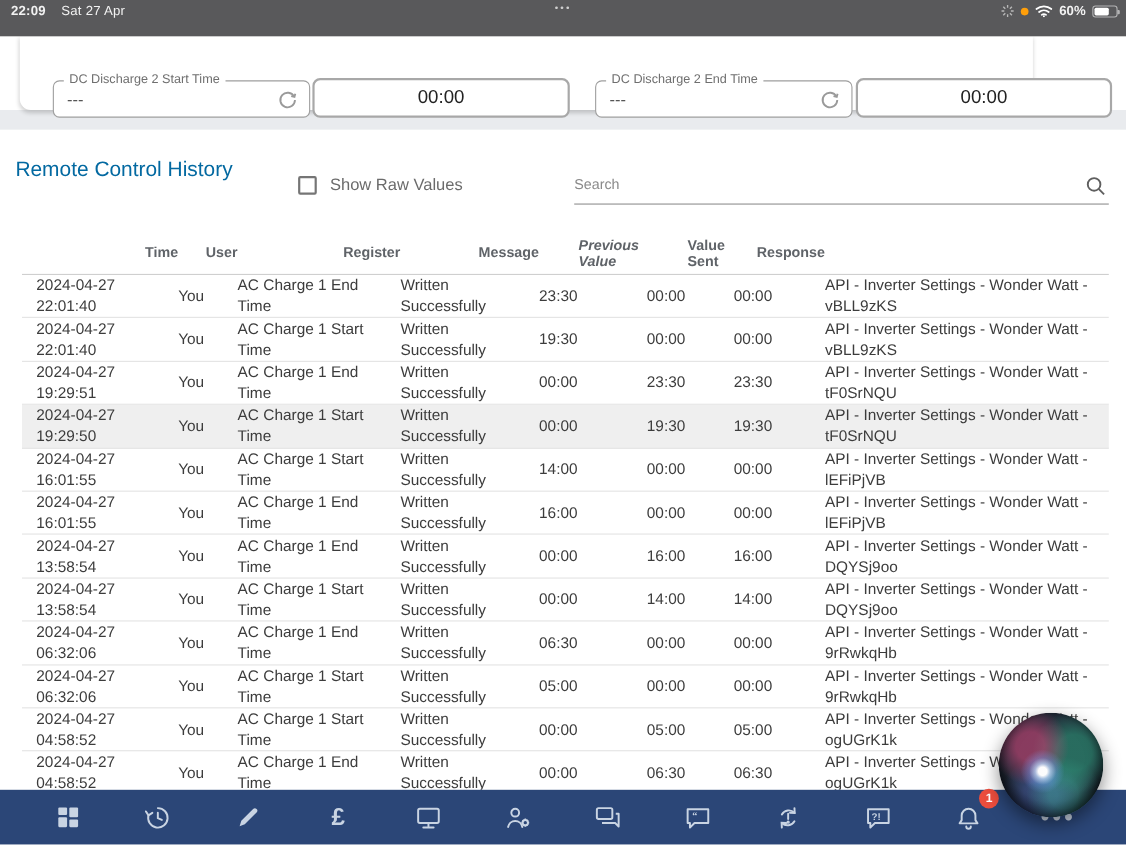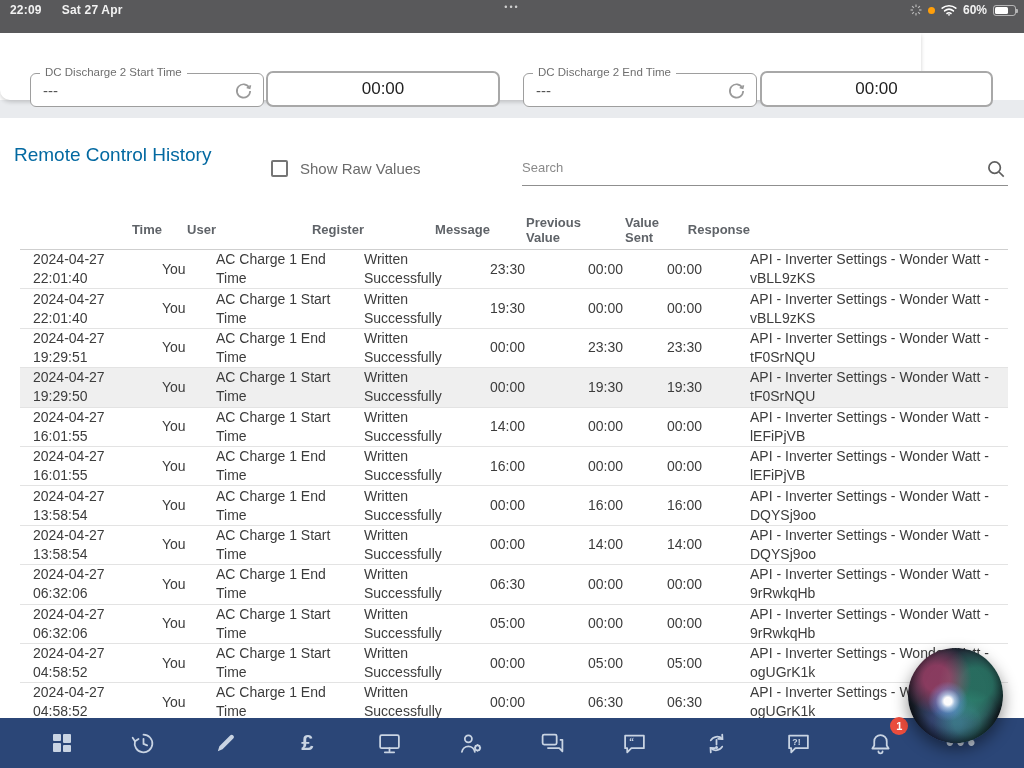--- a/index.html
+++ b/index.html
@@ -3,33 +3,33 @@
 <meta charset="utf-8">
 <style>
   * { margin:0; padding:0; box-sizing:border-box; }
   html,body { width:1024px; height:768px; overflow:hidden; background:#fff;
               font-family:"Liberation Sans", sans-serif; }
   #screen { position:relative; width:1024px; height:768px; background:#fff; overflow:hidden; }
 
   
   .statusbar { position:absolute; left:0; top:0; width:1024px; height:33px; background:#59595b; color:#f2f2f2; z-index:30; }
   .sb-left { position:absolute; left:10px; top:3px; font-size:12px; font-weight:600; letter-spacing:.2px; }
-  .sb-left .sb-date { margin-left:20px; font-weight:700; }
+  .sb-left .sb-date { margin-left:14px; font-weight:400; }
   .sb-dots { position:absolute; left:0; right:0; top:2px; text-align:center; font-size:9px; letter-spacing:2px; color:#cfcfcf; }
   .sb-url { position:absolute; left:0; right:0; top:16px; text-align:center; font-size:11.5px; color:#e8e8e8; }
   .sb-url svg { vertical-align:-1px; margin-right:3px; }
   .sb-right { position:absolute; right:8px; top:3px; display:flex; align-items:center; gap:6px; font-size:12px; font-weight:600; }
   .priv-dot { width:7px; height:7px; border-radius:50%; background:#ff9f0a; }
   .battery { position:relative; width:23px; height:11px; border:1px solid rgba(255,255,255,.55); border-radius:3px; }
   .battery .fill { position:absolute; left:1px; top:1px; bottom:1px; width:60%; background:#fff; border-radius:1.5px; }
   .battery .nub { position:absolute; right:-3px; top:3px; width:2px; height:4px; background:rgba(255,255,255,.55); border-radius:0 1px 1px 0; }
 
   
   .gap-strip { position:absolute; left:0; top:100px; width:1024px; height:18px; background:#e9ebee; }
-  .settings-card { position:absolute; left:0; top:33px; width:921px; height:67px; background:#fff;
+  .settings-card { position:absolute; left:18px; top:33px; width:921px; height:67px; background:#fff;
                    border-radius:0 0 10px 10px; box-shadow:0 2px 4px rgba(0,0,0,.18); z-index:5;padding-left:32px; }
   .field { position:absolute; top:40px; height:34px; border:1px solid #9e9e9e; border-radius:6px; background:#fff; }
   .field .flabel { position:absolute; top:-8px; left:9px; background:#fff; padding:0 5px; font-size:11.5px; color:#6f6f6f; white-space:nowrap; }
   .field .fvalue { position:absolute; left:12px; top:8px; font-size:15px; color:#555; }
   .field .refresh { position:absolute; right:10px; top:7px; }
   .timebox { position:absolute; top:38px; height:36px; border:2px solid #a8a8a8; border-radius:7px; background:#fff;
              display:flex; align-items:center; justify-content:center; font-size:17px; color:#222; }
 
   
   .content { position:absolute; left:0; top:118px; width:1024px; height:600px; background:#fff; overflow:hidden; }
@@ -39,21 +39,21 @@
   .raw-label { font-size:15px; color:#6b6b6b; }
   .searchwrap { position:absolute; left:522px; right:16px; top:36px; height:32px; border-bottom:1px solid #8f8f8f; }
   .search-ph { position:absolute; left:0; top:6px; font-size:13px; color:#8a8a8a; }
   .searchwrap svg { position:absolute; right:2px; top:5px; }
 
   
   .tbl { position:absolute; left:20px; right:16px; top:92px; font-size:14px; color:#3c3c3c; }
   .trow { display:grid; grid-template-columns:142px 54px 148px 126px 98px 79px 83px 1fr; align-items:center; }
   .thead { height:40px; border-bottom:1px solid #cfcfcf; font-size:13px; font-weight:700; color:#5f6368; }
   .thead > div { display:flex; align-items:center;justify-content:flex-end; }
-  .h-prev span { max-width:62px; }
+  .h-prev span { max-width:62px;font-style:italic; }
   .h-sent span { max-width:42px; }
   .drow { height:39.4px; border-bottom:1px solid #e3e3e3; line-height:19px; }
   .drow.hl { background:#efefef; }
   .c-time { padding-left:13px; }
   .c-reg  { max-width:128px; }
   .c-msg  { max-width:104px; }
   .c-via  { line-height:19px; }
 
   
   .navbar { position:absolute; left:0; bottom:0; width:1024px; height:50px; background:#2b4677; z-index:20;

